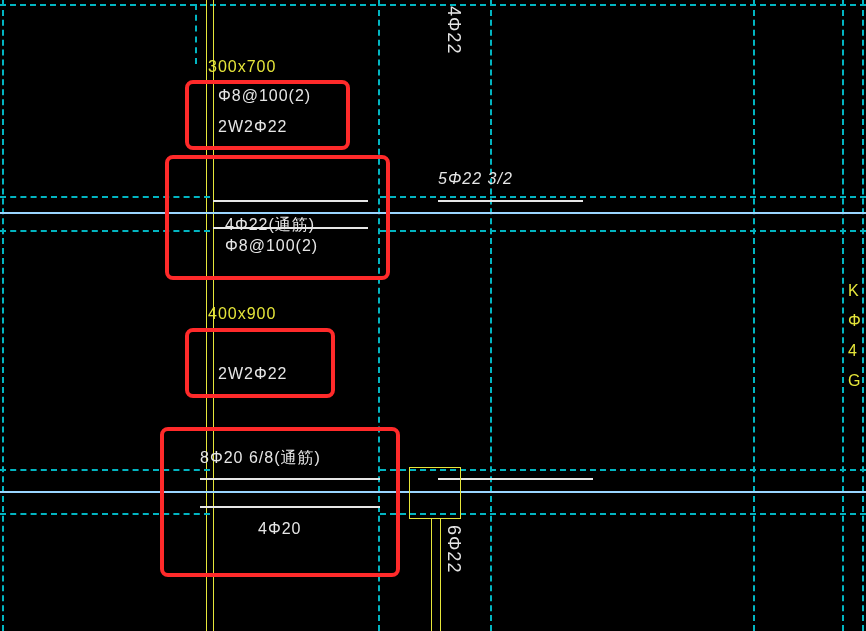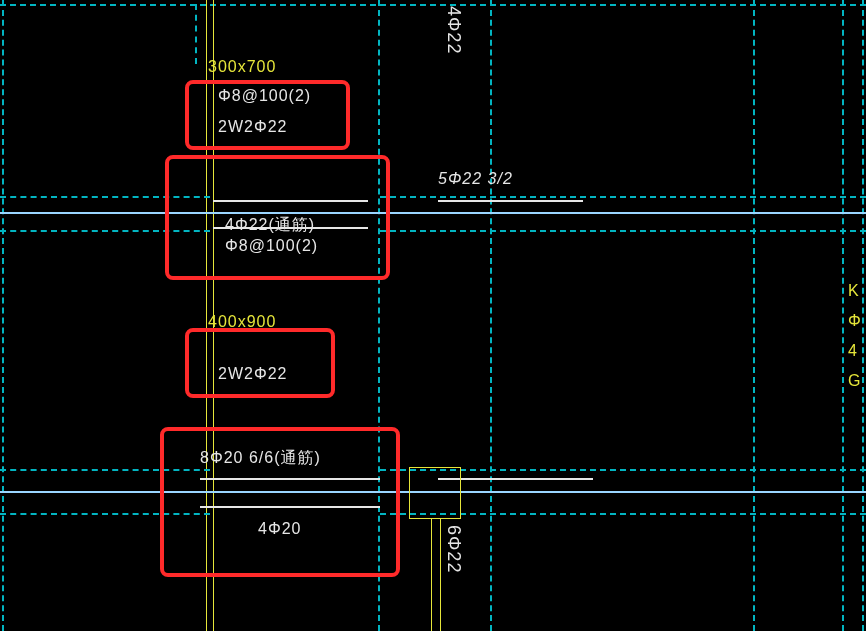--- a/index.html
+++ b/index.html
@@ -100,23 +100,23 @@
 
   <div class="txt vert small" style="left:443px; top:6px;">4Φ22</div>
 
   <div class="txt yellow" style="left:208px; top:58px;">300x700</div>
   <div class="txt" style="left:218px; top:87px;">Φ8@100(2)</div>
   <div class="txt" style="left:218px; top:118px;">2W2Φ22</div>
   <div class="txt" style="left:225px; top:179px;margin-top:36px;">4Φ22(通筋)</div>
   <div class="txt" style="left:438px; top:170px;font-style:italic;">5Φ22 3/2</div>
   <div class="txt" style="left:225px; top:237px;">Φ8@100(2)</div>
 
-  <div class="txt yellow" style="left:208px; top:313px;">400x900</div>
+  <div class="txt yellow" style="left:208px; top:305px;">400x900</div>
   <div class="txt" style="left:218px; top:365px;">2W2Φ22</div>
-  <div class="txt" style="left:200px; top:448px;">8Φ20 6/6(通筋)</div>
+  <div class="txt" style="left:200px; top:448px;">8Φ20 6/8(通筋)</div>
   <div class="txt" style="left:258px; top:520px;">4Φ20</div>
 
   <div class="txt vert small" style="left:443px; top:525px;">6Φ22</div>
 
   <div class="txt yellow" style="left:848px; top:282px;">K</div>
   <div class="txt yellow" style="left:848px; top:312px;">Φ</div>
   <div class="txt yellow" style="left:848px; top:342px;">4</div>
   <div class="txt yellow" style="left:848px; top:372px;">G</div>
 
   <div class="redbox" style="left:185px; top:80px; width:165px; height:70px;"></div>

